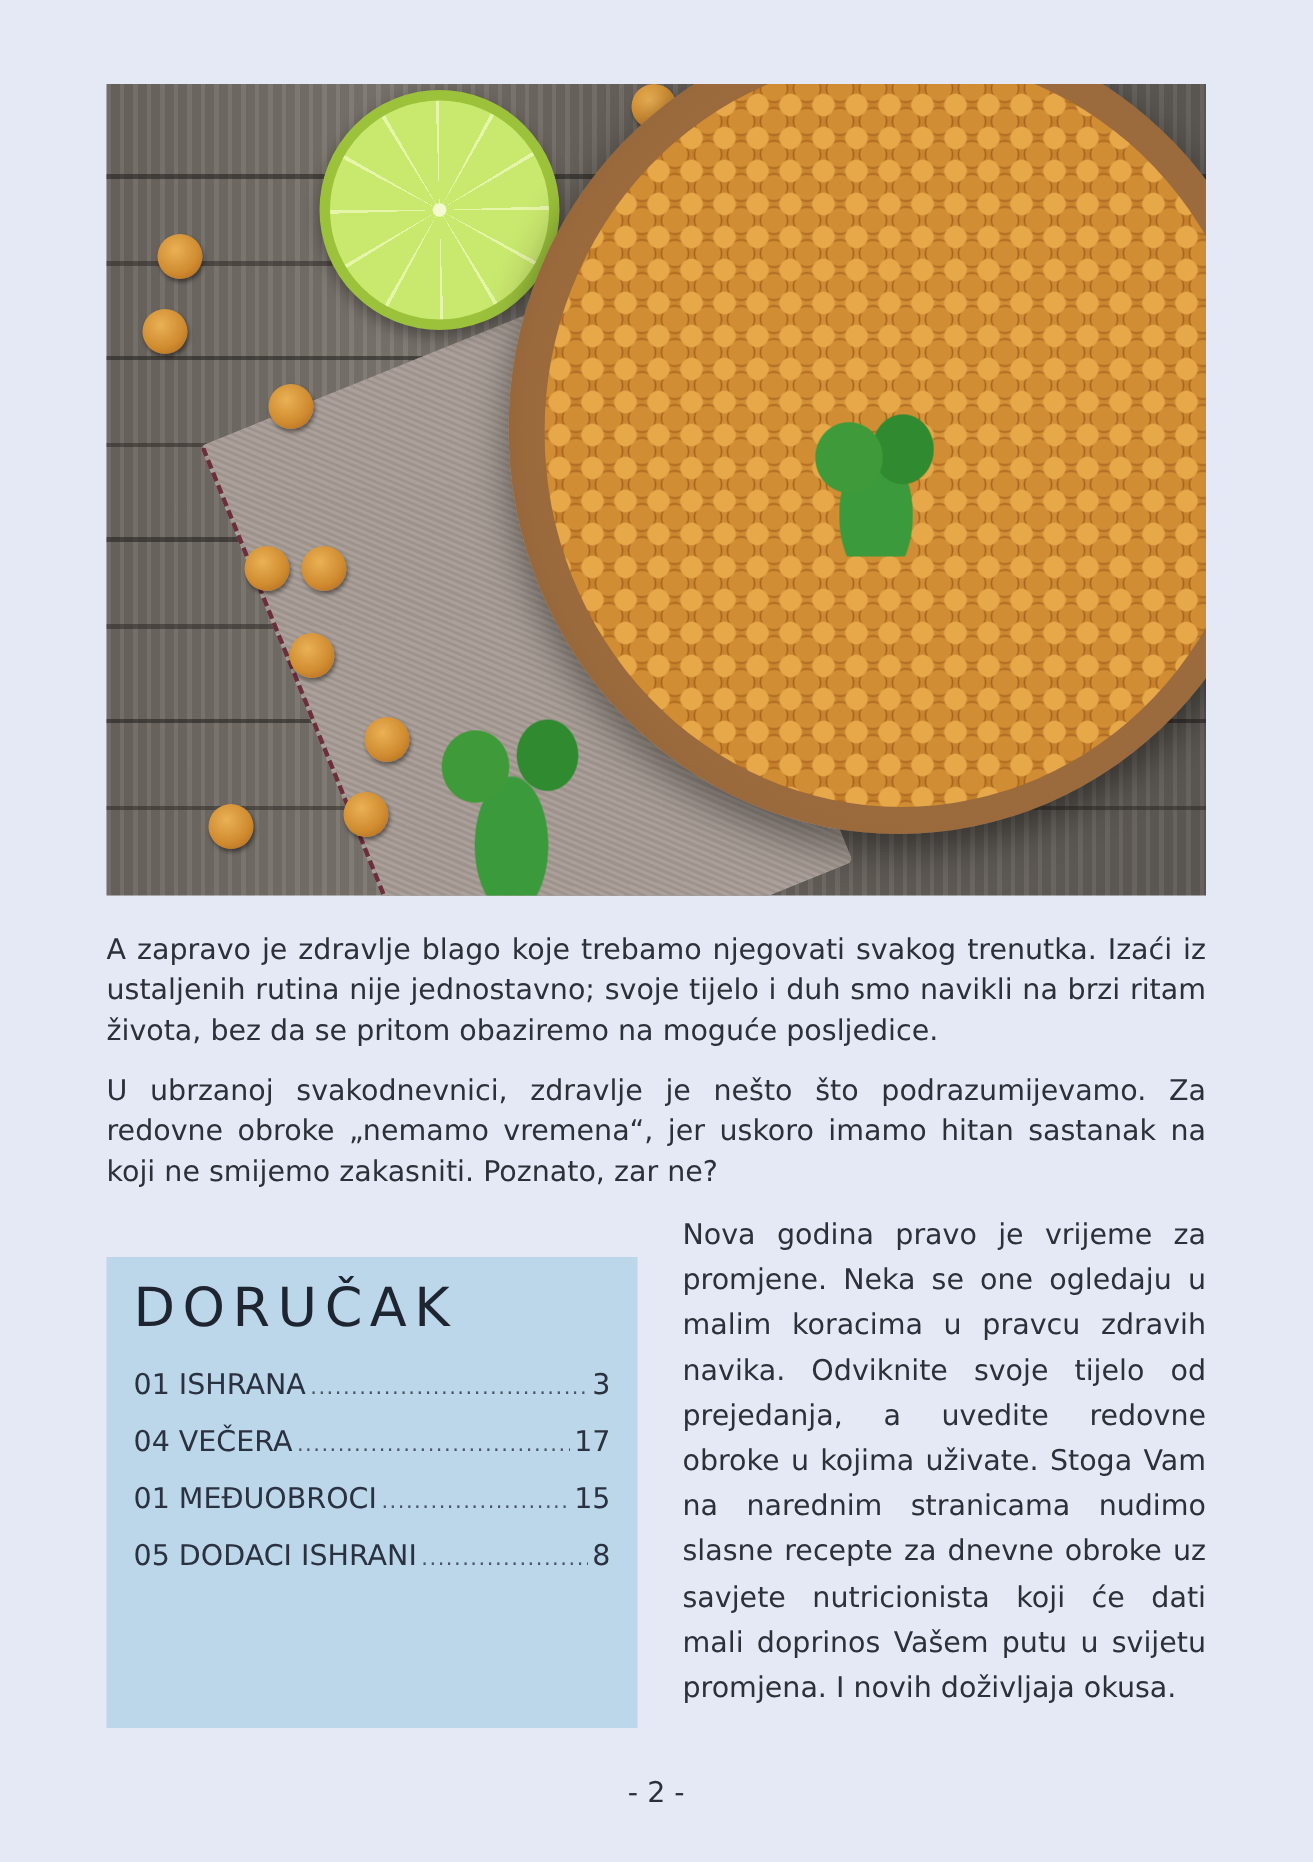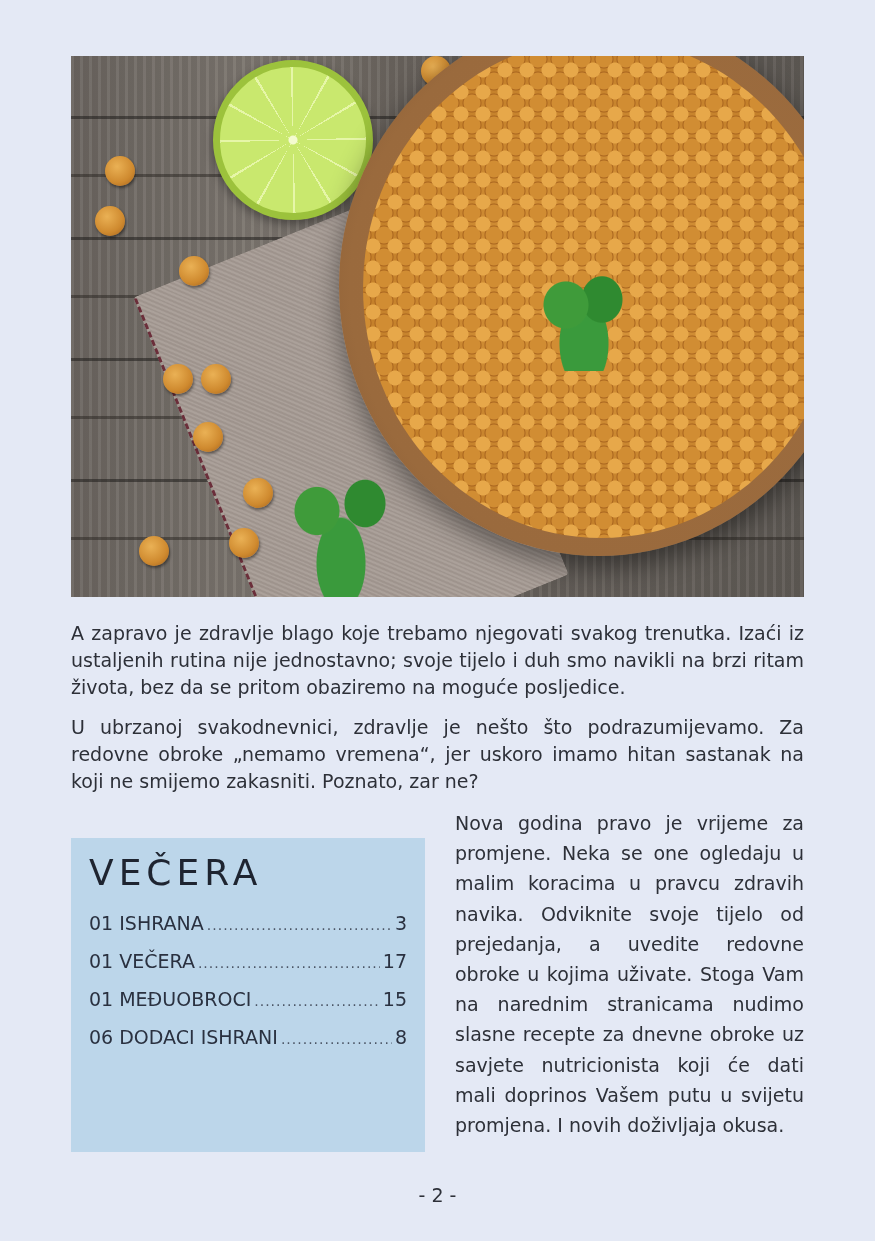--- a/index.html
+++ b/index.html
@@ -184,39 +184,39 @@
   <div class="parsley p1"></div>
   <div class="parsley p2"></div>
 </div>
 
 <div class="intro">
   <p>A zapravo je zdravlje blago koje trebamo njegovati svakog trenutka. Izaći iz ustaljenih rutina nije jednostavno; svoje tijelo i duh smo navikli na brzi ritam života, bez da se pritom obaziremo na moguće posljedice.</p>
   <p>U ubrzanoj svakodnevnici, zdravlje je nešto što podrazumijevamo. Za redovne obroke „nemamo vremena“, jer uskoro imamo hitan sastanak na koji ne smijemo zakasniti. Poznato, zar ne?</p>
 </div>
 
 <div class="toc">
-  <div class="toc-title">VEČERA</div>
+  <div class="toc-title">DORUČAK</div>
 
   <div class="toc-row">
     <span class="toc-label">01 ISHRANA</span>
     <span class="toc-dots"></span>
     <span class="toc-page">3</span>
   </div>
   <div class="toc-row">
-    <span class="toc-label">01 VEČERA</span>
+    <span class="toc-label">04 VEČERA</span>
     <span class="toc-dots"></span>
     <span class="toc-page">17</span>
   </div>
   <div class="toc-row">
     <span class="toc-label">01 MEĐUOBROCI</span>
     <span class="toc-dots"></span>
     <span class="toc-page">15</span>
   </div>
   <div class="toc-row">
-    <span class="toc-label">06 DODACI ISHRANI</span>
+    <span class="toc-label">05 DODACI ISHRANI</span>
     <span class="toc-dots"></span>
     <span class="toc-page">8</span>
   </div>
 </div>
 
 <div class="side-text">Nova godina pravo je vrijeme za promjene. Neka se one ogledaju u malim koracima u pravcu zdravih navika. Odviknite svoje tijelo od prejedanja, a uvedite redovne obroke u kojima uživate. Stoga Vam na narednim stranicama nudimo slasne recepte za dnevne obroke uz savjete nutricionista koji će dati mali doprinos Vašem putu u svijetu promjena. I novih doživljaja okusa.</div>
 
 <div class="page-number">- 2 -</div>
 
 </body></html>

